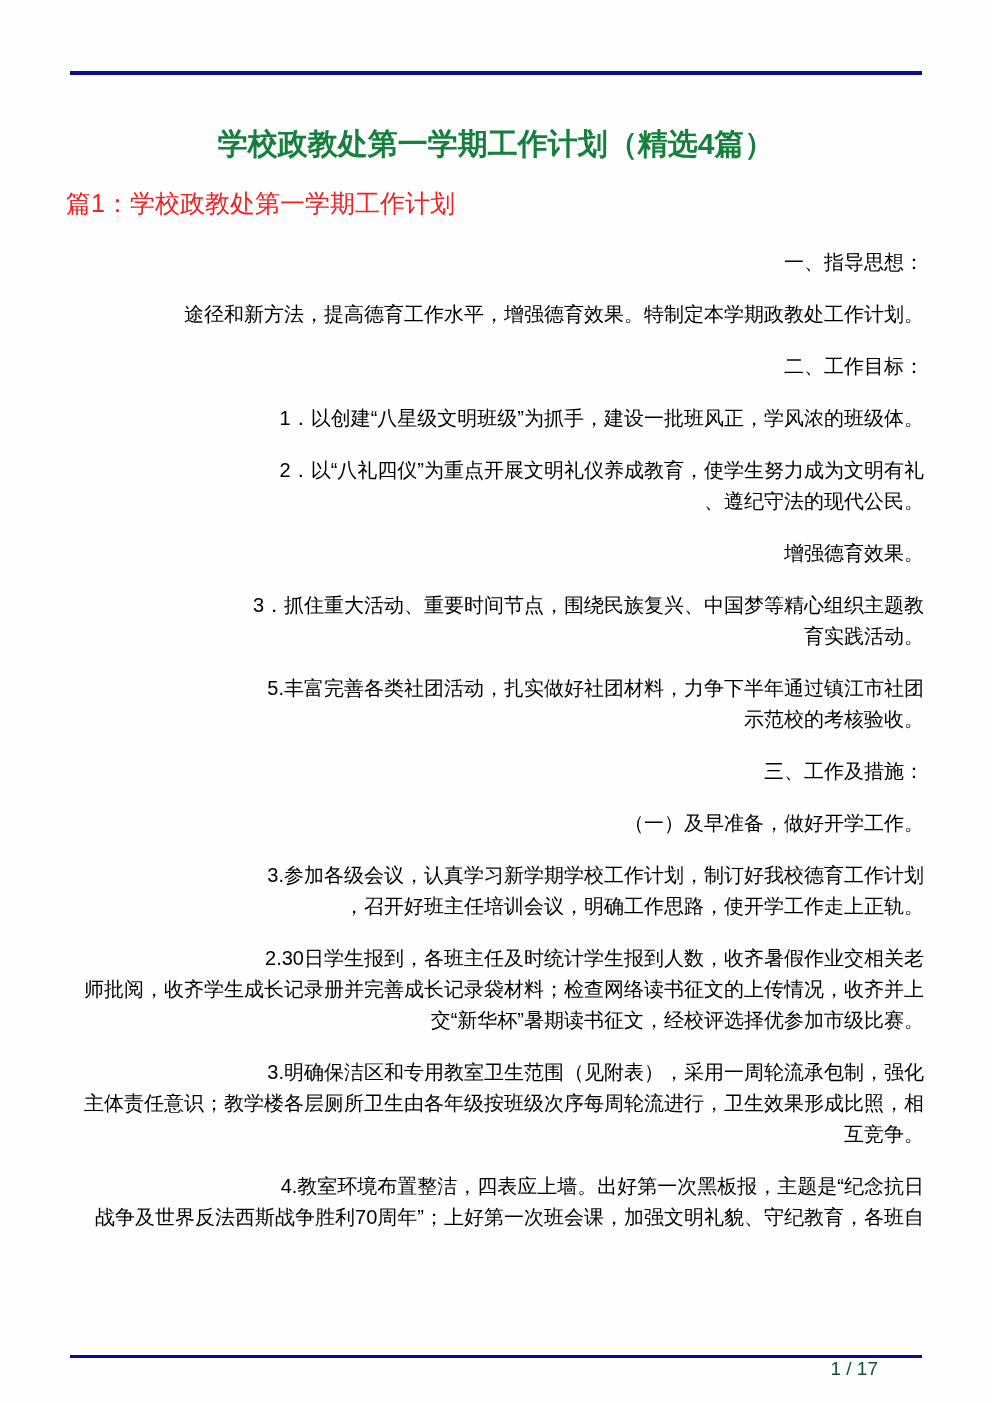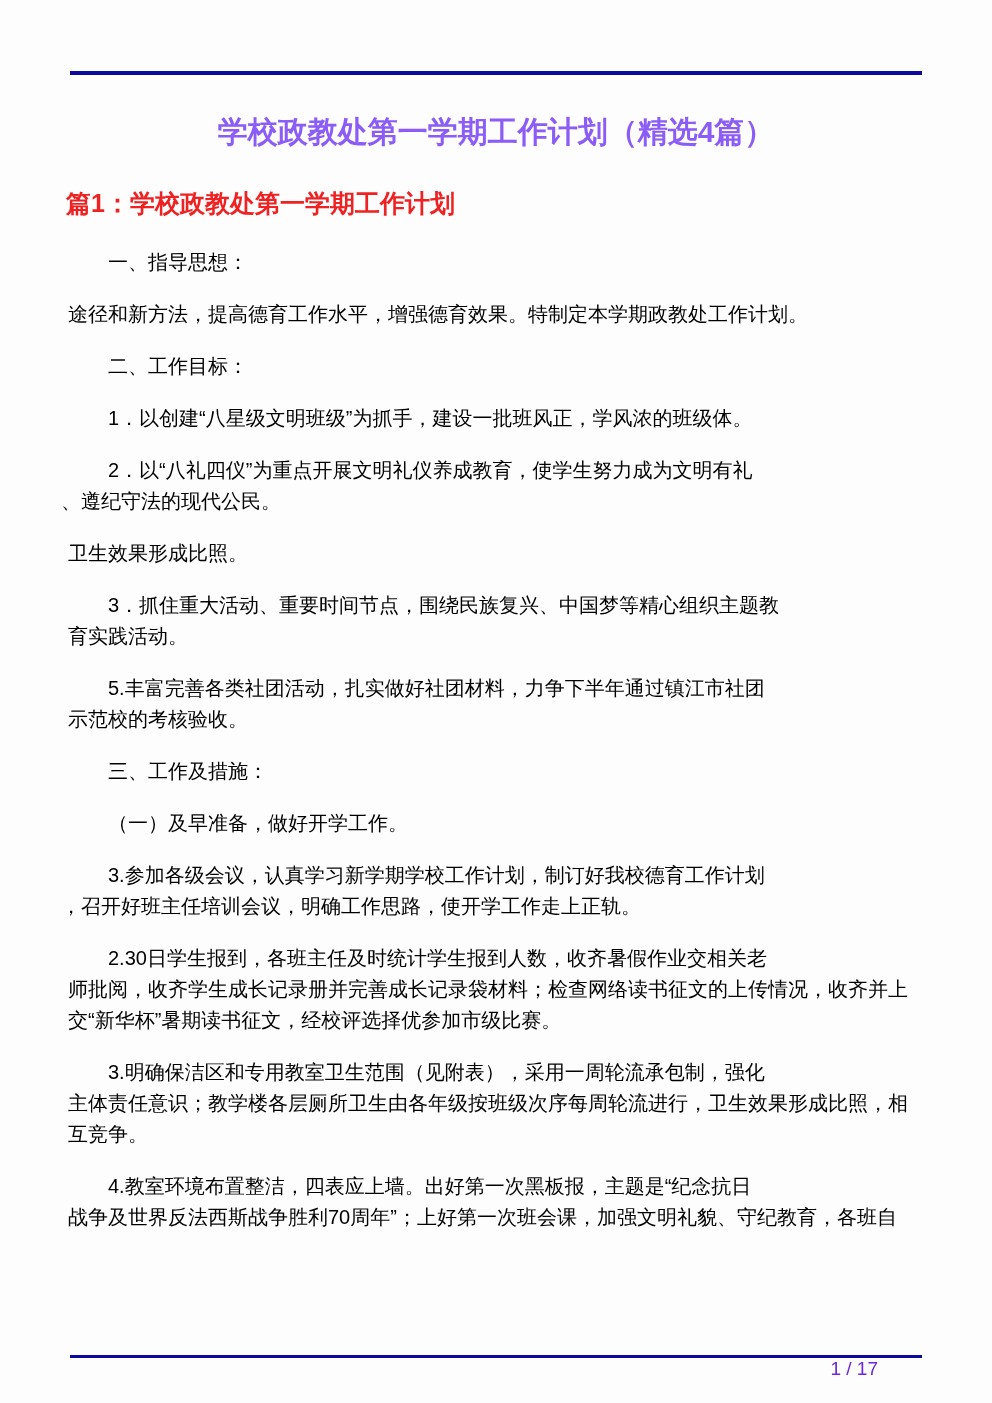--- a/index.html
+++ b/index.html
@@ -19,62 +19,62 @@
     position: absolute;
     left: 70px;
     width: 852px;
     background: #0a0a9c;
   }
   .rule-top    { top: 71px;   height: 4px; }
   .rule-bottom { top: 1355px; height: 3px; }
 
   .doc-title {
     position: absolute;
-    top: 112px;
+    top: 124px;
     left: 70px;
     width: 852px;
     text-align: center;
     font-size: 30px;
     font-weight: bold;
-    color: #8b5cf6;
+    color: #15803d;
     white-space: nowrap;
   }
 
   .section-heading {
     position: absolute;
     top: 187px;
     left: 66px;
     font-size: 25px;
-    font-weight: bold;
+    font-weight: normal;
     color: #ee2222;
     white-space: nowrap;
   }
 
   .doc-body {
     position: absolute;
     top: 247px;
     left: 68px;
     width: 856px;
     font-size: 20px;
     color: #000000;
   }
-  .para { margin: 0 0 21px 0; }
+  .para { margin: 0 0 21px 0; text-align: right; }
   .line {
     line-height: 31px;
     white-space: nowrap;
   }
   .line.first { padding-left: 40px; }  
   .line.hang  { margin-left: -7px; }   
 
   .page-indicator {
     position: absolute;
     top: 1358px;
     right: 114px;
     font-size: 19px;
-    color: #6d28d9;
+    color: #14532d;
     white-space: nowrap;
   }
 </style>
 </head>
 <body>
 
 <div class="page">
 
   <div class="rule rule-top"></div>
 
@@ -93,21 +93,21 @@
         <div class="line first">二、工作目标：</div>
       </div>
       <div class="para">
         <div class="line first">1．以创建“八星级文明班级”为抓手，建设一批班风正，学风浓的班级体。</div>
       </div>
       <div class="para">
         <div class="line first">2．以“八礼四仪”为重点开展文明礼仪养成教育，使学生努力成为文明有礼</div>
         <div class="line hang">、遵纪守法的现代公民。</div>
       </div>
       <div class="para">
-        <div class="line">卫生效果形成比照。</div>
+        <div class="line">增强德育效果。</div>
       </div>
       <div class="para">
         <div class="line first">3．抓住重大活动、重要时间节点，围绕民族复兴、中国梦等精心组织主题教</div>
         <div class="line">育实践活动。</div>
       </div>
       <div class="para">
         <div class="line first">5.丰富完善各类社团活动，扎实做好社团材料，力争下半年通过镇江市社团</div>
         <div class="line">示范校的考核验收。</div>
       </div>
       <div class="para">

